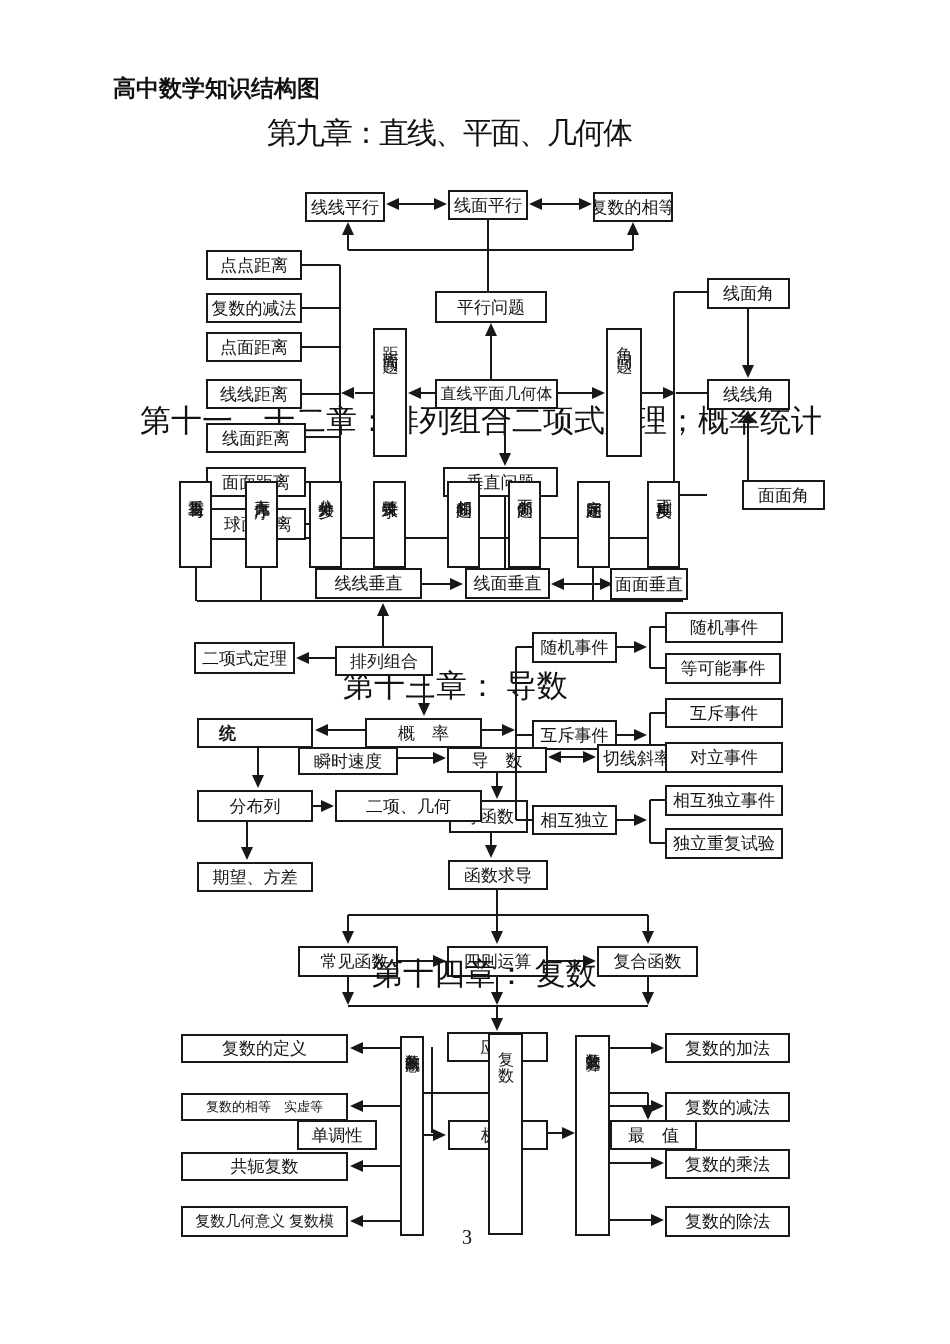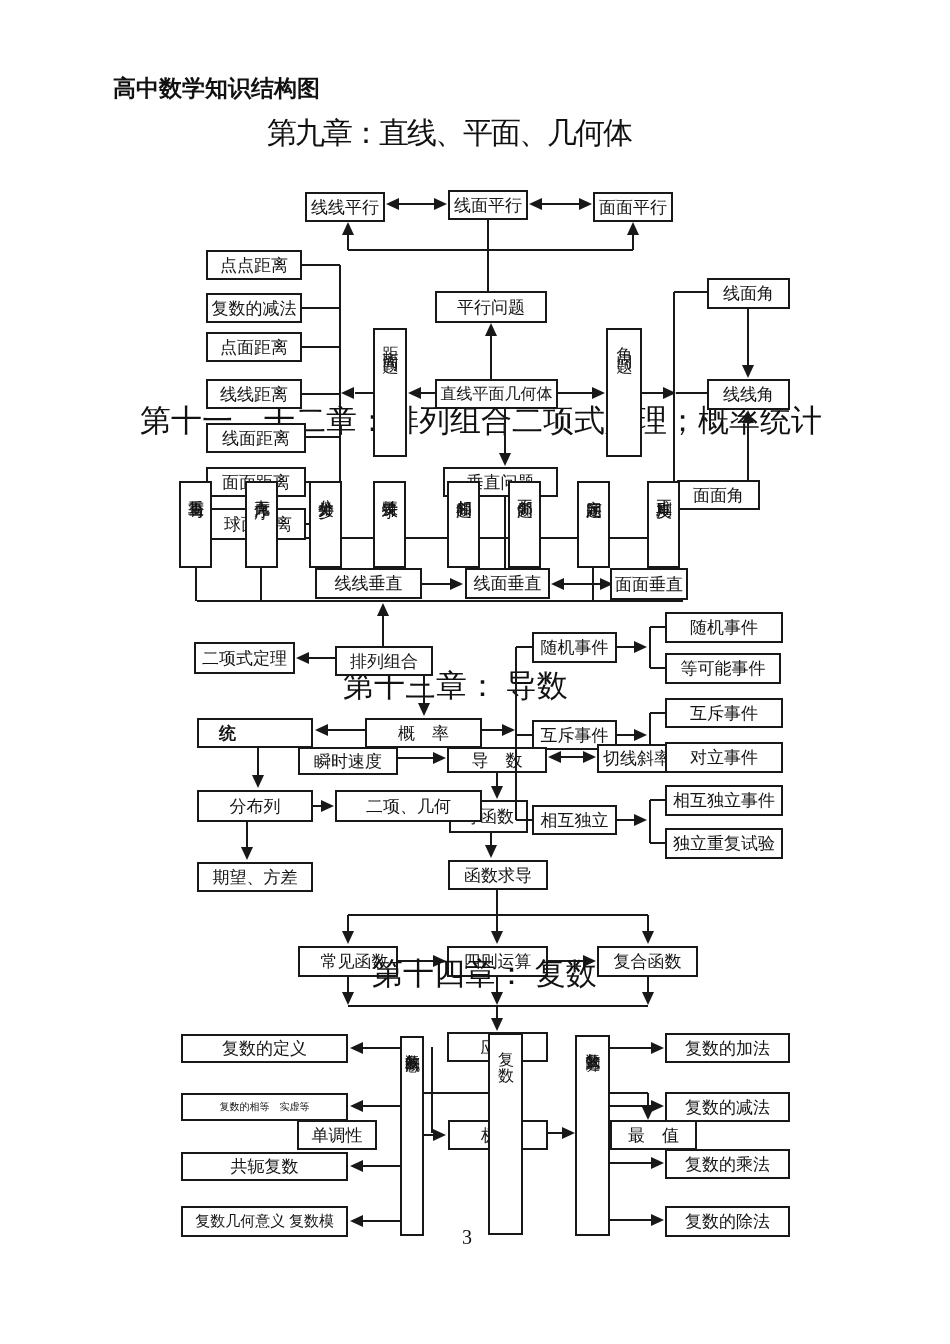--- a/index.html
+++ b/index.html
@@ -27,35 +27,35 @@
 <div class="page">
   <div class="txt t-doc-title">高中数学知识结构图</div>
   <div class="txt t-ch9">第九章：直线、平面、几何体</div>
   <div class="txt t-ch1112">第十一、十二章：排列组合二项式定理；概率统计</div>
   <div class="txt t-ch13">第十三章： 导数</div>
   <div class="txt t-ch14">第十四章： 复数</div>
   <div class="txt t-page">3</div>
   <div id="diagram-layer">
       <div class="box" style="left: 305px; top: 192px; width: 80px; height: 30px; z-index: 10;">线线平行</div>
       <div class="box" style="left: 448px; top: 190px; width: 80px; height: 30px; z-index: 11;">线面平行</div>
-      <div class="box" style="left: 593px; top: 192px; width: 80px; height: 30px; z-index: 12;">面面平行</div>
+      <div class="box" style="left: 593px; top: 192px; width: 80px; height: 30px; z-index: 12;">复数的相等</div>
       <div class="box" style="left: 435px; top: 291px; width: 112px; height: 32px; z-index: 13;">平行问题</div>
       <div class="box" style="left: 435px; top: 379px; width: 123px; height: 30px; z-index: 14; font-size: 16px;">直线平面几何体</div>
       <div class="box" style="left: 206px; top: 250px; width: 96px; height: 30px; z-index: 15;">点点距离</div>
       <div class="box" style="left: 206px; top: 293px; width: 96px; height: 30px; z-index: 16;">复数的减法</div>
       <div class="box" style="left: 206px; top: 332px; width: 96px; height: 30px; z-index: 17;">点面距离</div>
       <div class="box" style="left: 206px; top: 379px; width: 96px; height: 30px; z-index: 18;">线线距离</div>
       <div class="box" style="left: 206px; top: 423px; width: 100px; height: 30px; z-index: 19;">线面距离</div>
       <div class="box" style="left: 206px; top: 467px; width: 100px; height: 30px; z-index: 20;">面面距离</div>
       <div class="box" style="left: 210px; top: 508px; width: 96px; height: 32px; z-index: 21;">球面距离</div>
       <div class="box v" style="left: 373px; top: 328px; width: 34px; height: 129px; z-index: 22; font-size: 16px; letter-spacing: 4px;">距离问题</div>
       <div class="box v" style="left: 606px; top: 328px; width: 36px; height: 129px; z-index: 23; font-size: 16px; letter-spacing: 6px;">角问题</div>
       <div class="box" style="left: 707px; top: 278px; width: 83px; height: 31px; z-index: 24;">线面角</div>
       <div class="box" style="left: 707px; top: 379px; width: 83px; height: 31px; z-index: 25;">线线角</div>
-      <div class="box" style="left: 677px; top: 480px; width: 83px; height: 30px; z-index: 26;">面面角</div>
+      <div class="box" style="left: 742px; top: 480px; width: 83px; height: 30px; z-index: 26;">面面角</div>
       <div class="box" style="left: 443px; top: 467px; width: 115px; height: 30px; z-index: 27;">垂直问题</div>
       <div class="box" style="left: 315px; top: 568px; width: 107px; height: 31px; z-index: 28;">线线垂直</div>
       <div class="box" style="left: 465px; top: 568px; width: 85px; height: 31px; z-index: 29;">线面垂直</div>
       <div class="box" style="left: 610px; top: 568px; width: 78px; height: 32px; z-index: 30;">面面垂直</div>
       <div class="box v" style="left: 179px; top: 481px; width: 33px; height: 87px; z-index: 31; font-size: 16px; letter-spacing: 1px;">重复与否</div>
       <div class="box v" style="left: 245px; top: 481px; width: 33px; height: 87px; z-index: 32; font-size: 16px; letter-spacing: 1px;">有序无序</div>
       <div class="box v" style="left: 309px; top: 481px; width: 33px; height: 87px; z-index: 33; font-size: 16px; letter-spacing: 1px;">分类分步</div>
       <div class="box v" style="left: 373px; top: 481px; width: 33px; height: 87px; z-index: 34; font-size: 16px; letter-spacing: 1px;">特殊要求</div>
       <div class="box v" style="left: 447px; top: 481px; width: 33px; height: 87px; z-index: 35; font-size: 16px; letter-spacing: 1px;">相邻问题</div>
       <div class="box v" style="left: 508px; top: 481px; width: 33px; height: 87px; z-index: 36; font-size: 16px; letter-spacing: 1px;">不邻问题</div>
@@ -81,21 +81,21 @@
       <div class="box" style="left: 449px; top: 800px; width: 79px; height: 33px; z-index: 56;">导函数</div>
       <div class="box" style="left: 335px; top: 790px; width: 147px; height: 32px; z-index: 57;">二项、几何</div>
       <div class="box" style="left: 197px; top: 862px; width: 116px; height: 30px; z-index: 58;">期望、方差</div>
       <div class="box" style="left: 448px; top: 860px; width: 100px; height: 30px; z-index: 59;">函数求导</div>
       <div class="box" style="left: 298px; top: 946px; width: 100px; height: 31px; z-index: 60; padding-left: 13px;">常见函数</div>
       <div class="box" style="left: 447px; top: 946px; width: 101px; height: 31px; z-index: 61;">四则运算</div>
       <div class="box" style="left: 597px; top: 946px; width: 101px; height: 31px; z-index: 62;">复合函数</div>
       <div class="box" style="left: 447px; top: 1032px; width: 101px; height: 30px; z-index: 63;">应用</div>
       <div class="box" style="left: 448px; top: 1120px; width: 100px; height: 30px; z-index: 64;">极值</div>
       <div class="box" style="left: 181px; top: 1034px; width: 167px; height: 29px; z-index: 65;">复数的定义</div>
-      <div class="box" style="left: 181px; top: 1093px; width: 167px; height: 28px; z-index: 66; font-size: 10px;">复数的相等　实虚等</div>
+      <div class="box" style="left: 181px; top: 1093px; width: 167px; height: 28px; z-index: 66; font-size: 13px;">复数的相等　实虚等</div>
       <div class="box" style="left: 297px; top: 1120px; width: 80px; height: 30px; z-index: 67;">单调性</div>
       <div class="box" style="left: 181px; top: 1152px; width: 167px; height: 29px; z-index: 68;">共轭复数</div>
       <div class="box" style="left: 181px; top: 1206px; width: 167px; height: 31px; z-index: 69; font-size: 15px;">复数几何意义 复数模</div>
       <div class="box" style="left: 610px; top: 1120px; width: 87px; height: 30px; z-index: 70;">最　值</div>
       <div class="box v" style="left: 400px; top: 1036px; width: 24px; height: 200px; z-index: 71; font-size: 15px; letter-spacing: 1px;">复数的概念</div>
       <div class="box v" style="left: 488px; top: 1033px; width: 35px; height: 202px; z-index: 72; font-size: 16px; letter-spacing: 16px;">复数</div>
       <div class="box v" style="left: 575px; top: 1035px; width: 35px; height: 201px; z-index: 73; font-size: 15px; letter-spacing: 1px;">复数的运算</div>
       <div class="box" style="left: 665px; top: 1033px; width: 125px; height: 30px; z-index: 74;">复数的加法</div>
       <div class="box" style="left: 665px; top: 1092px; width: 125px; height: 30px; z-index: 75;">复数的减法</div>
       <div class="box" style="left: 665px; top: 1149px; width: 125px; height: 30px; z-index: 76;">复数的乘法</div>

